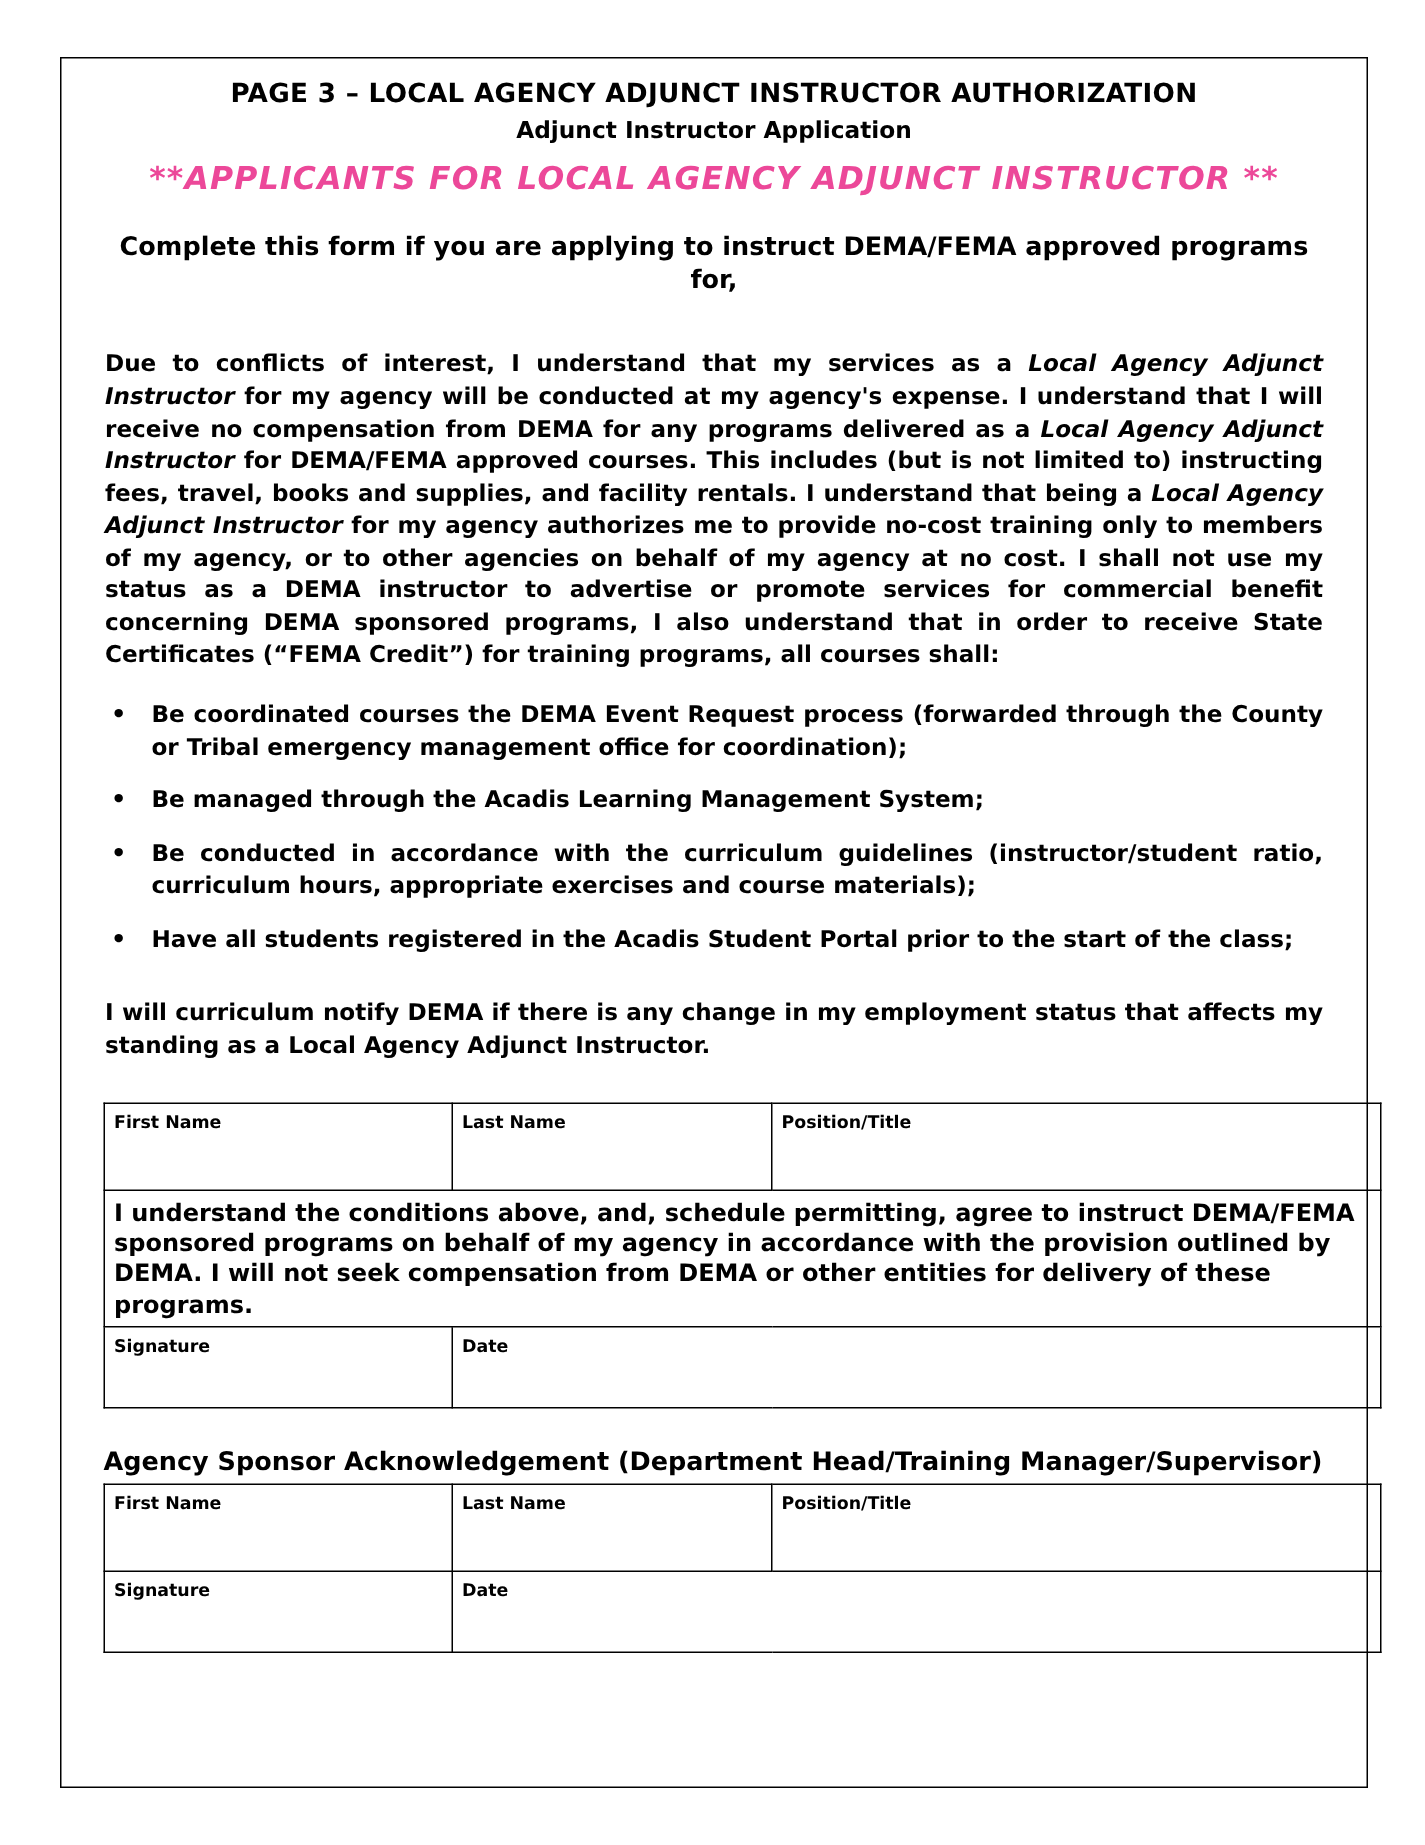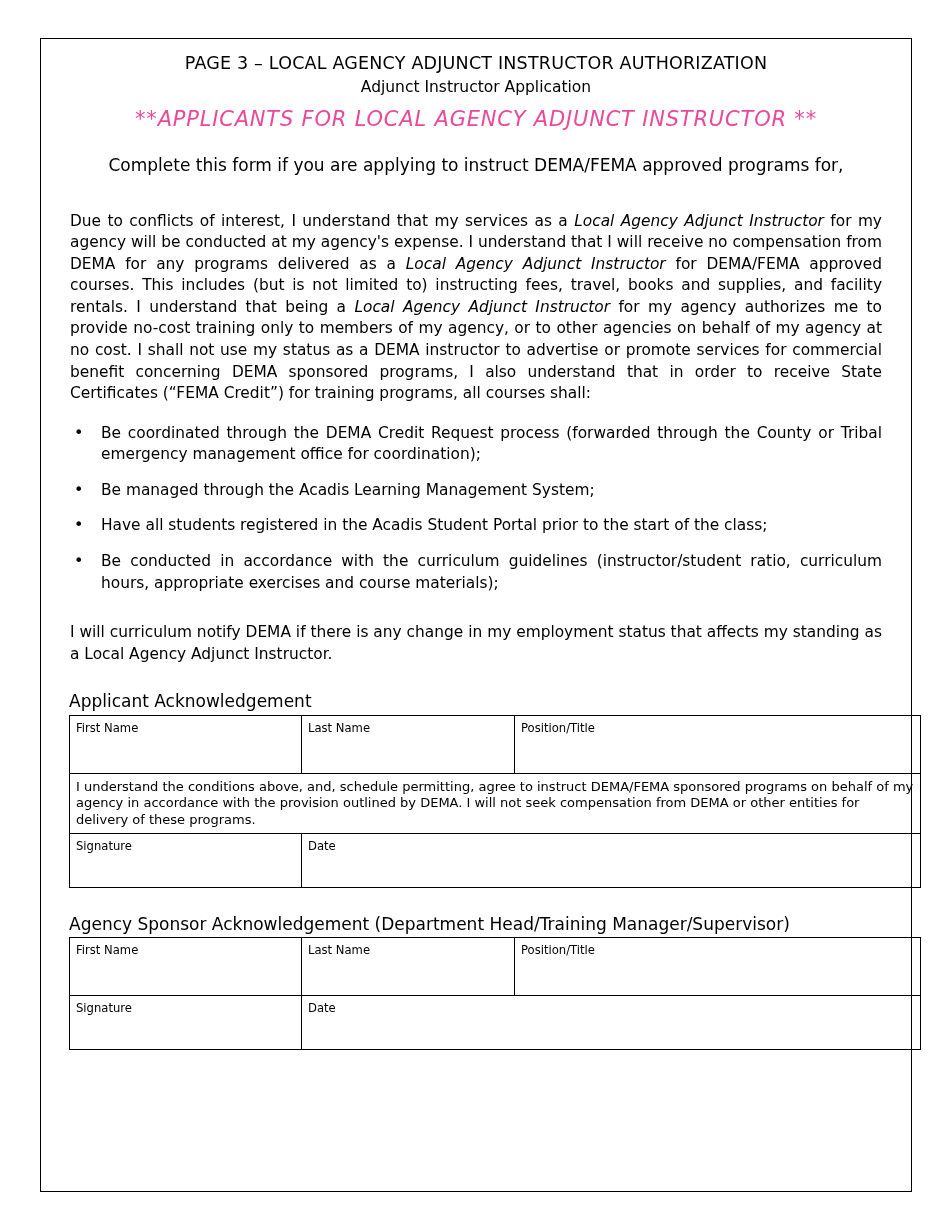--- a/index.html
+++ b/index.html
@@ -17,20 +17,21 @@
   }
 
   .page {
     position: absolute;
     left: 40px;
     top: 38px;
     width: 872px;
     height: 1154px;
     border: 1.6px solid #000000;
     box-sizing: border-box;
+    font-weight: bold;
   }
 
   .page-inner {
     padding: 14px 28px 0 28px;
   }
 
   
   .hdr-line {
     text-align: center;
     line-height: 1.18;
@@ -125,21 +126,21 @@
     vertical-align: top;
     padding: 5px 6px 4px 6px;
     font-size: 11.6px;
     line-height: 1.30;
   }
   td.h-name   { height: 48px; }
   td.h-wide   { height: 42px; }
   td.h-stmt   { height: 28px; }
   td.h-sign   { height: 44px; }
   .stmt-text {
-    font-size: 13px;
+    font-size: 16px;
     line-height: 1.28;
   }
 
   .col-first { width: 219px; }
   .col-last  { width: 200px; }
   .col-pos   { width: 393px; }
   .col-sig   { width: 401px; }
   .col-date  { width: 411px; }
 </style>
 </head>
@@ -154,31 +155,30 @@
       <div class="hdr-red" style="color: #ec4899;">**APPLICANTS FOR LOCAL AGENCY ADJUNCT INSTRUCTOR **</div>
       <div class="hdr-instr">
         <div>Complete this form if you are applying to instruct DEMA/FEMA approved programs for,</div>
       </div>
     </div>
 
     <div class="body-wrap">
       <p class="just" id="main-paragraph"><span>Due to conflicts of interest, I understand that my services as a </span><span class="ital">Local Agency Adjunct Instructor</span><span> for my agency will be conducted at my agency's expense. I understand that I will receive no compensation from DEMA for any programs delivered as a </span><span class="ital">Local Agency Adjunct Instructor</span><span> for DEMA/FEMA approved courses. This includes (but is not limited to) instructing fees, travel, books and supplies, and facility rentals. I understand that being a </span><span class="ital">Local Agency Adjunct Instructor</span><span> for my agency authorizes me to provide no-cost training only to members of my agency, or to other agencies on behalf of my agency at no cost. I shall not use my status as a DEMA instructor to advertise or promote services for commercial benefit concerning DEMA sponsored programs, I also understand that in order to receive State Certificates (“FEMA Credit”) for training programs, all courses shall:</span></p>
 
       <ul class="bullets" id="bullet-list">
-          <li>Be coordinated through the DEMA Credit Request process (forwarded through the County or Tribal emergency management office for coordination);</li>
+          <li>Be coordinated courses the DEMA Event Request process (forwarded through the County or Tribal emergency management office for coordination);</li>
           <li>Be managed through the Acadis Learning Management System;</li>
+          <li>Be conducted in accordance with the curriculum guidelines (instructor/student ratio, curriculum hours, appropriate exercises and course materials);</li>
           <li>Have all students registered in the Acadis Student Portal prior to the start of the class;</li>
-          <li>Be conducted in accordance with the curriculum guidelines (instructor/student ratio, curriculum hours, appropriate exercises and course materials);</li>
         </ul>
 
       <div class="closing">I will curriculum notify DEMA if there is any change in my employment status that affects my standing as a Local Agency Adjunct Instructor.</div>
     </div>
 
     <div class="section">
-      <div class="section-heading">Applicant Acknowledgement</div>
 
       <table class="formtbl">
         <tbody>
           <tr>
             <td class="col-first h-name">
               <span>First Name</span>
             </td>
             <td class="col-last h-name">
               <span>Last Name</span>
             </td>

